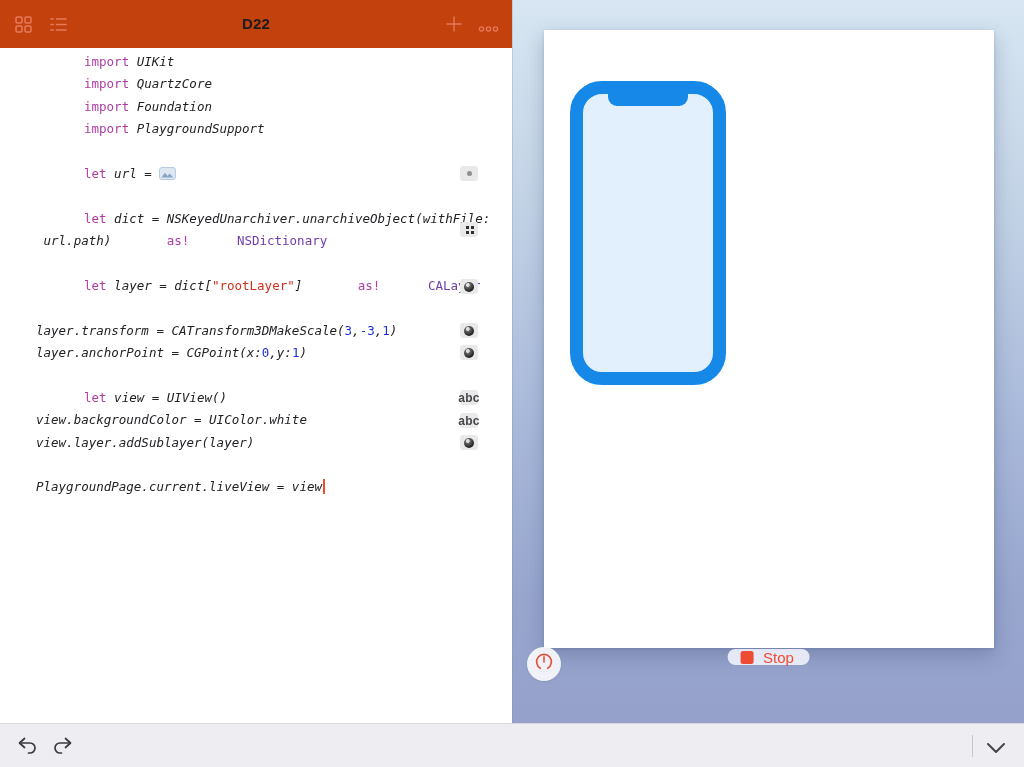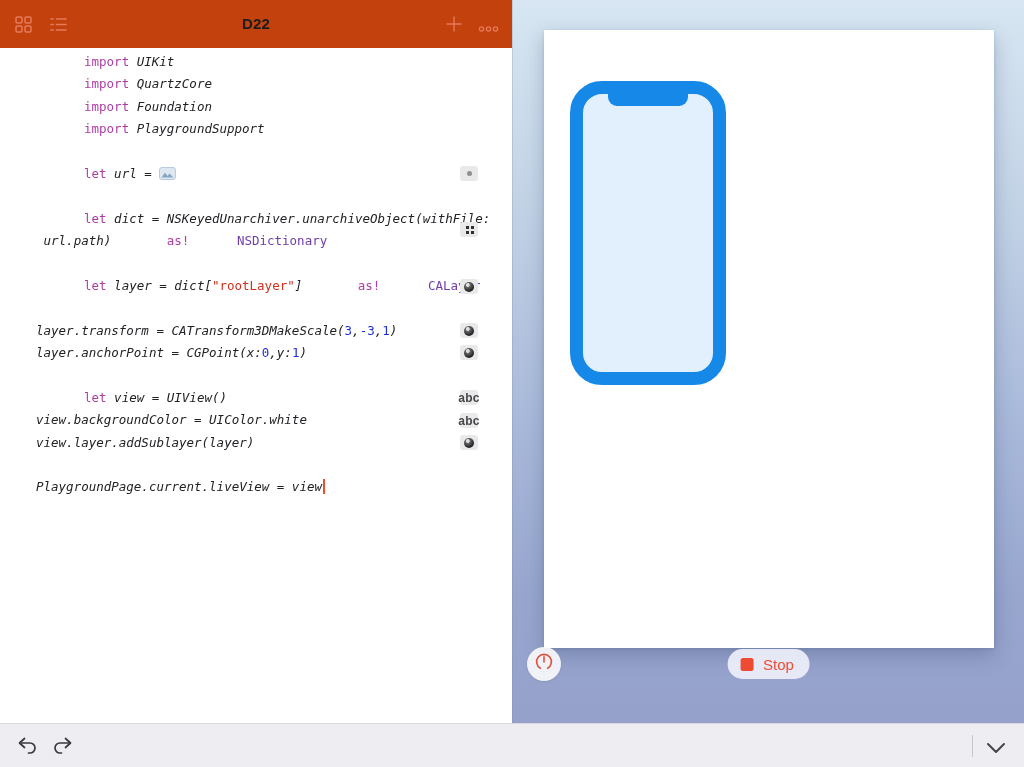--- a/index.html
+++ b/index.html
@@ -47,21 +47,21 @@
                box-shadow:0 7px 18px rgba(50,70,110,.30), 0 1px 3px rgba(50,70,110,.18); }
   .phone { position:absolute; left:26px; top:51px; width:156px; height:304px;
            background:var(--phone_fill); border:13px solid var(--phone_blue); border-radius:32px; }
   .notch { position:absolute; top:-1px; left:50%; transform:translateX(-50%);
            width:80px; height:13px; background:var(--phone_blue);
            border-bottom-left-radius:9px; border-bottom-right-radius:9px; }
 
   .timer-btn { position:absolute; left:14px; top:647px; width:34px; height:34px; border-radius:50%;
                background:rgba(248,248,252,.92); display:flex; align-items:center; justify-content:center;
                cursor:pointer; box-shadow:0 1px 2px rgba(60,70,110,.15); }
-  .stop-btn { position:absolute; left:50%; transform:translateX(-50%); top:649px; height:30px;
+  .stop-btn { position:absolute; left:50%; transform:translateX(-50%); top:649px; height:16px;
               padding:0 16px 0 13px; border-radius:15px; background:rgba(238,240,250,.92);
               display:flex; align-items:center; gap:10px; cursor:pointer; }
   .stop-square { width:13px; height:13px; border-radius:2.5px; background:var(--stop); }
   .stop-label { font-size:15px; color:var(--stop); }
 
   
   .bottom-bar { position:absolute; left:0; top:723px; width:1024px; height:44px;
                 background:#ededf2; border-top:1px solid #d9d9de; }
   .bb-icon { position:absolute; cursor:pointer; }
   .bb-divider { position:absolute; left:972px; top:11px; width:1px; height:22px; background:#c6c6cb; }

